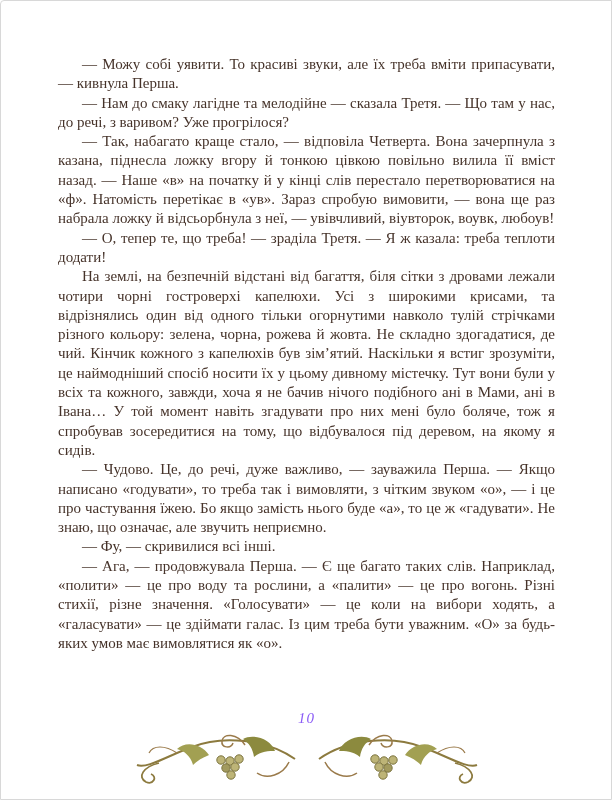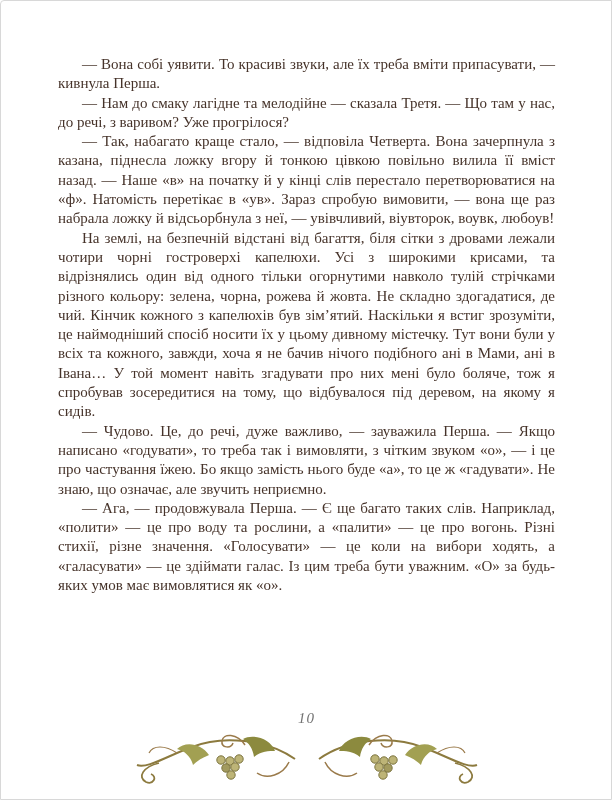--- a/index.html
+++ b/index.html
@@ -26,37 +26,39 @@
     color:#46332a;
   }
   .footer{
     flex:0 0 auto;
     display:flex;flex-direction:column;align-items:center;
     padding-top:4px;
   }
   .page-number{
     font-style:italic;
     font-size:15px;
-    color:#737373;
+    color:#8b5cf6;
     letter-spacing:1px;
     margin-bottom:2px;
   }
   .ornament{display:block;}
 </style>
 </head>
 <body>
 
 <div class="page">
 
   <div class="content">
-    <p>— Вона собі уявити. То красиві звуки, але їх треба вміти припасувати, — кивнула Перша.</p>
+    <p>— Можу собі уявити. То красиві звуки, але їх треба вміти припасувати, — кивнула Перша.</p>
     <p>— Нам до смаку лагідне та мелодійне — сказала Третя. — Що там у нас, до речі, з варивом? Уже прогрілося?</p>
     <p>— Так, набагато краще стало, — відповіла Четверта. Вона зачерпнула з казана, піднесла ложку вгору й тонкою цівкою повільно вилила її вміст назад. — Наше «в» на початку й у кінці слів перестало перетворюватися на «ф». Натомість перетікає в «ув». Зараз спробую вимовити, — вона ще раз набрала ложку й відсьорбнула з неї, — увівчливий, віувторок, воувк, любоув!</p>
+    <p>— О, тепер те, що треба! — зраділа Третя. — Я ж казала: треба теплоти додати!</p>
     <p>На землі, на безпечній відстані від багаття, біля сітки з дровами лежали чотири чорні гостроверхі капелюхи. Усі з широкими крисами, та відрізнялись один від одного тільки огорнутими навколо тулій стрічками різного кольору: зелена, чорна, рожева й жовта. Не складно здогадатися, де чий. Кінчик кожного з капелюхів був зім’ятий. Наскільки я встиг зрозуміти, це наймодніший спосіб носити їх у цьому дивному містечку. Тут вони були у всіх та кожного, завжди, хоча я не бачив нічого подібного ані в Мами, ані в Івана… У той момент навіть згадувати про них мені було боляче, тож я спробував зосередитися на тому, що відбувалося під деревом, на якому я сидів.</p>
     <p>— Чудово. Це, до речі, дуже важливо, — зауважила Перша. — Якщо написано «годувати», то треба так і вимовляти, з чітким звуком «о», — і це про частування їжею. Бо якщо замість нього буде «а», то це ж «гадувати». Не знаю, що означає, але звучить неприємно.</p>
+    <p>— Фу, — скривилися всі інші.</p>
     <p>— Ага, — продовжувала Перша. — Є ще багато таких слів. Наприклад, «полити» — це про воду та рослини, а «палити» — це про вогонь. Різні стихії, різне значення. «Голосувати» — це коли на вибори ходять, а «галасувати» — це здіймати галас. Із цим треба бути уважним. «О» за будь-яких умов має вимовлятися як «о».</p>
   </div>
 
   <div class="footer">
     <div class="page-number">10</div>
 
     <svg class="ornament" width="356" height="62" viewBox="0 0 356 62" aria-hidden="true">
       <defs>
         <g id="vinehalf">
 

